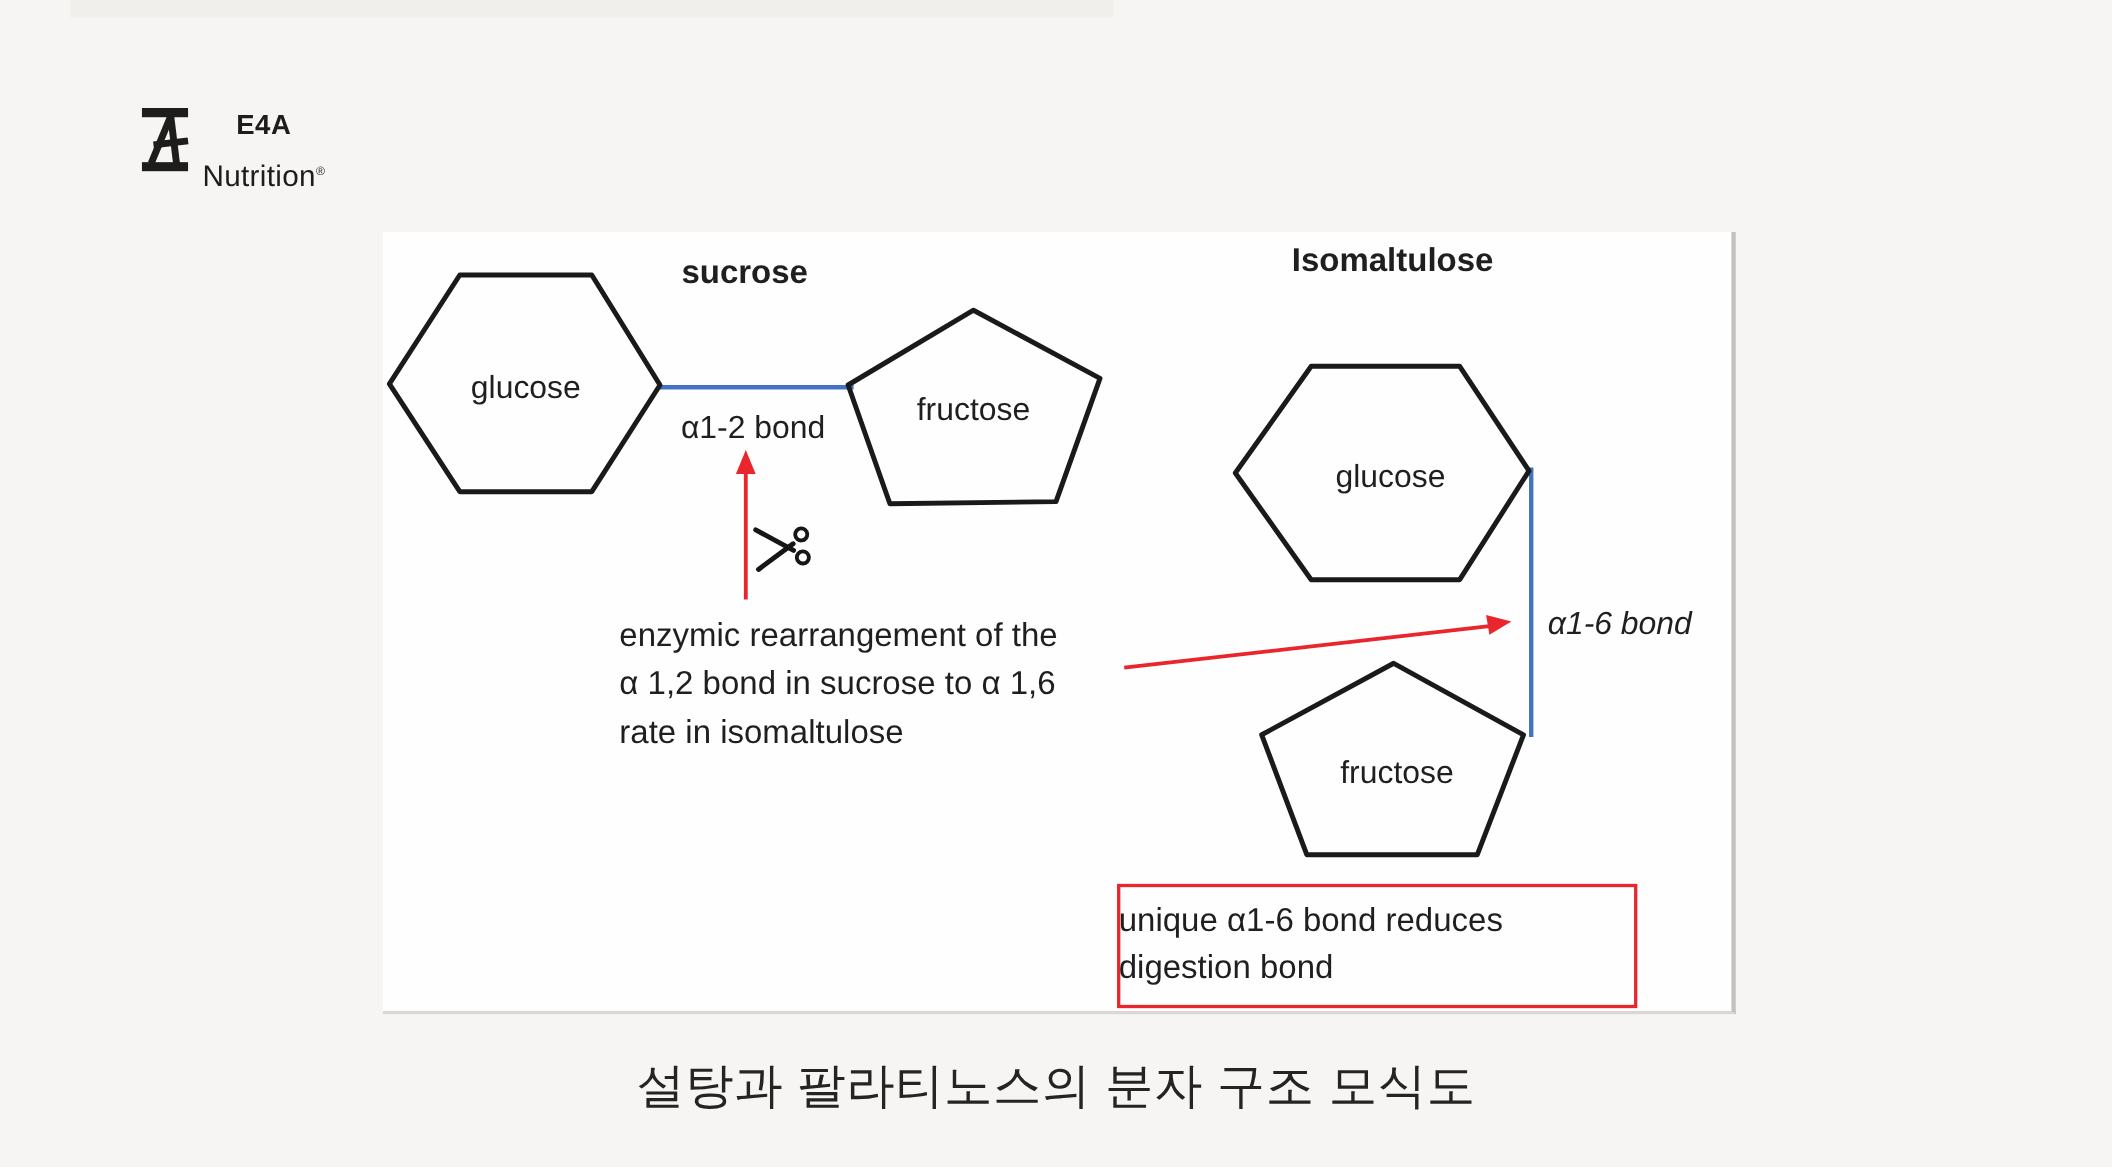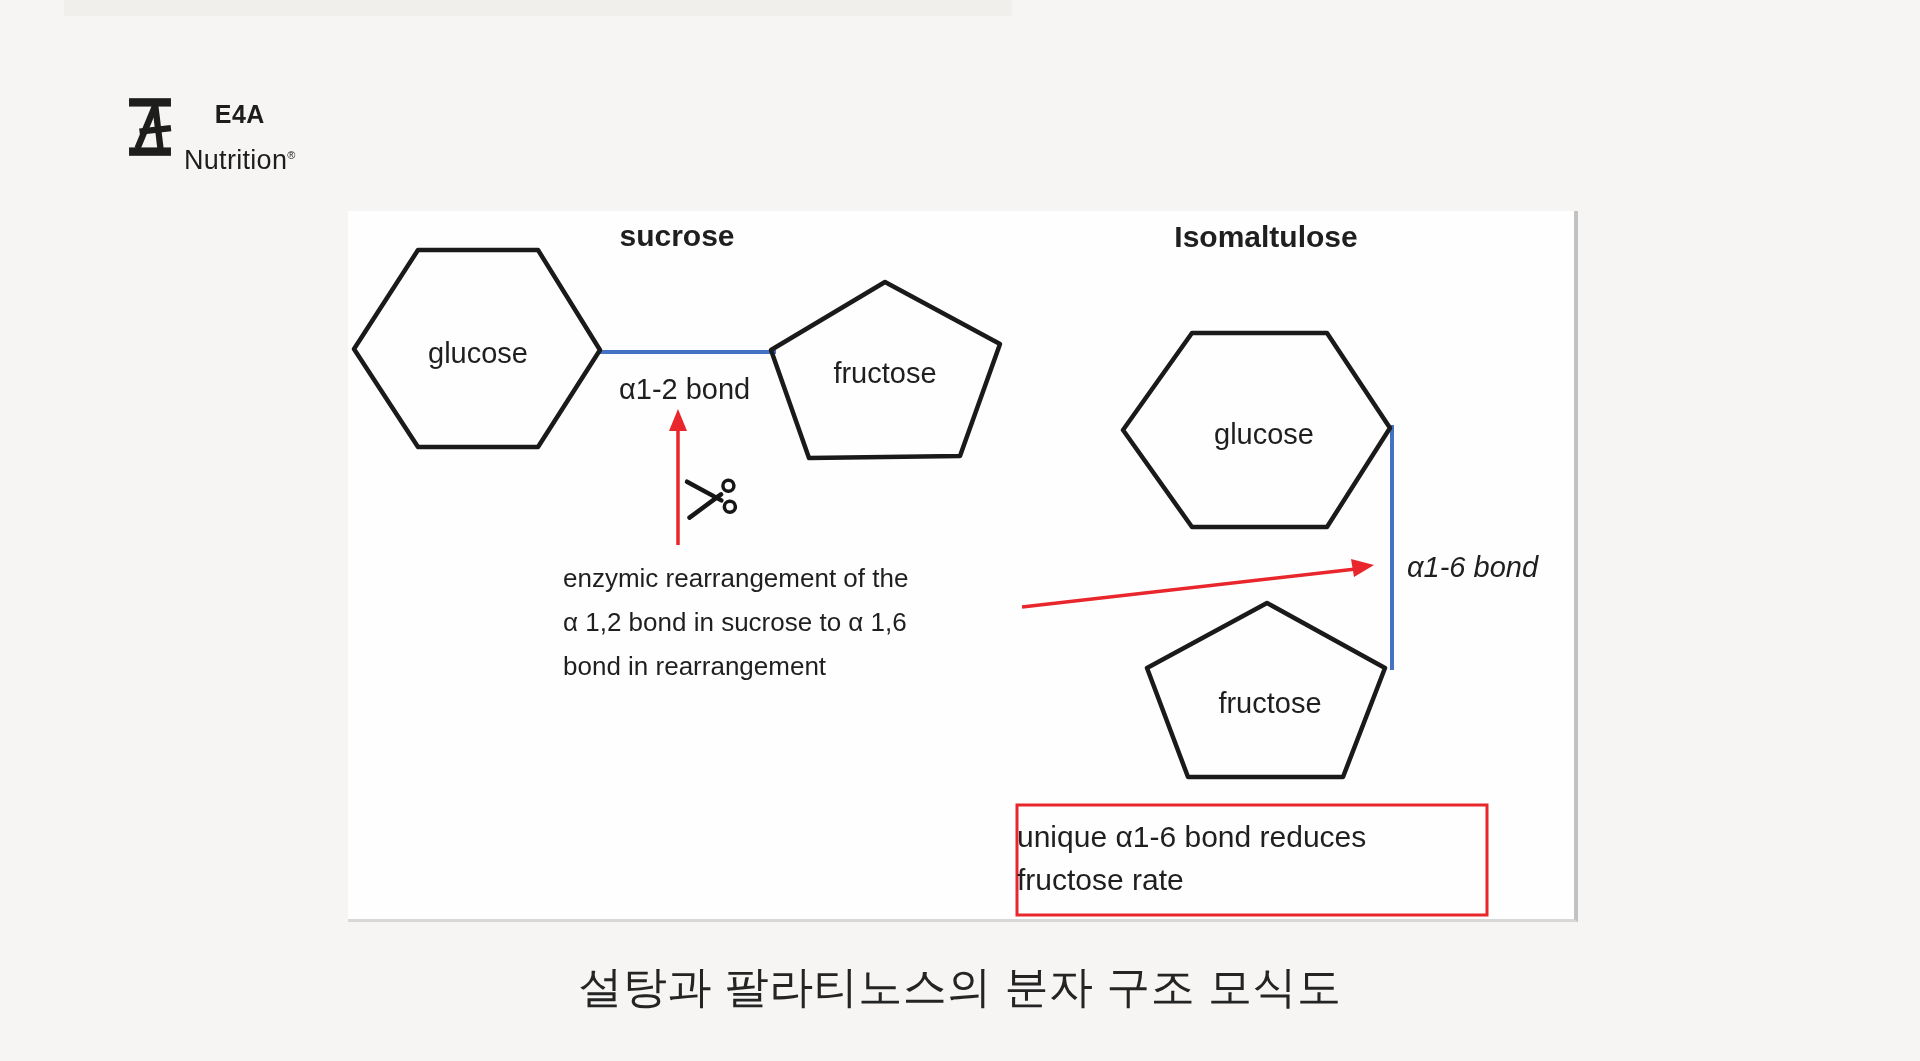--- a/index.html
+++ b/index.html
@@ -25,21 +25,21 @@
   .panel{
     left:348px;top:211px;width:1226px;height:708px;
     background:#fefefe;
     border-right:4px solid #c2c2c2;
     border-bottom:3px solid #d8d8d8;
   }
   .panel svg.layer{position:absolute;left:0;top:0;}
   .lbl{position:absolute;font-size:29px;color:#1f1f1f;line-height:1.15;white-space:nowrap;}
   .lbl.center{text-align:center;}
   .title{font-weight:bold;font-size:30px;}
-  .annot{position:absolute;left:215px;top:345px;font-size:26px;line-height:44px;color:#1f1f1f;}
+  .annot{position:absolute;left:215px;top:345px;font-size:30px;line-height:44px;color:#1f1f1f;}
   .callout-text{
     position:absolute;left:669px;top:604px;width:470px;
     font-size:30px;line-height:43px;color:#1f1f1f;
   }
 
   
   .caption{
     left:0;top:958px;width:1920px;text-align:center;
     font-size:44px;font-weight:400;color:#242424;letter-spacing:.5px;
   }
@@ -88,35 +88,35 @@
 
     <line x1="1044" y1="214" x2="1044" y2="459" stroke="#4472c4" stroke-width="4"></line>
 
     <polygon points="775,219 844,122 979,122 1042,217 979,316 844,316" fill="none" stroke="#1a1a1a" stroke-width="4.5" stroke-linejoin="round"></polygon>
 
     <polygon points="919,392 1037,457 995,566 840,566 799,457" fill="none" stroke="#1a1a1a" stroke-width="4.5" stroke-linejoin="round"></polygon>
 
     <rect x="669" y="594" width="470" height="110" fill="none" stroke="#e8262b" stroke-width="3"></rect>
   </svg>
 
-  <div class="lbl title center" style="left:244px;top:8px;width:170px;">sucrose</div>
+  <div class="lbl title center" style="left:244px;top:20px;width:170px;">sucrose</div>
   <div class="lbl center" style="left:60px;top:126px;width:140px;">glucose</div>
   <div class="lbl center" style="left:467px;top:146px;width:140px;">fructose</div>
   <div class="lbl" style="left:271px;top:162px;">α1-2 bond</div>
 
   <div class="annot">
     <div>enzymic rearrangement of the</div>
     <div>α 1,2 bond in sucrose to α 1,6</div>
-    <div>bond in rearrangement</div>
+    <div>rate in isomaltulose</div>
   </div>
 
   <div class="lbl title center" style="left:807px;top:9px;width:222px;text-align:center;">Isomaltulose</div>
   <div class="lbl center" style="left:846px;top:207px;width:140px;">glucose</div>
   <div class="lbl center" style="left:852px;top:476px;width:140px;">fructose</div>
   <div class="lbl" style="left:1059px;top:340px;font-style:italic;">α1-6 bond</div>
 
   <div class="callout-text">
     <div>unique α1-6 bond reduces</div>
-    <div>fructose rate</div>
+    <div>digestion bond</div>
   </div>
 </div>
 
 <div class="abs caption">설탕과 팔라티노스의 분자 구조 모식도</div>
 
 </body></html>

